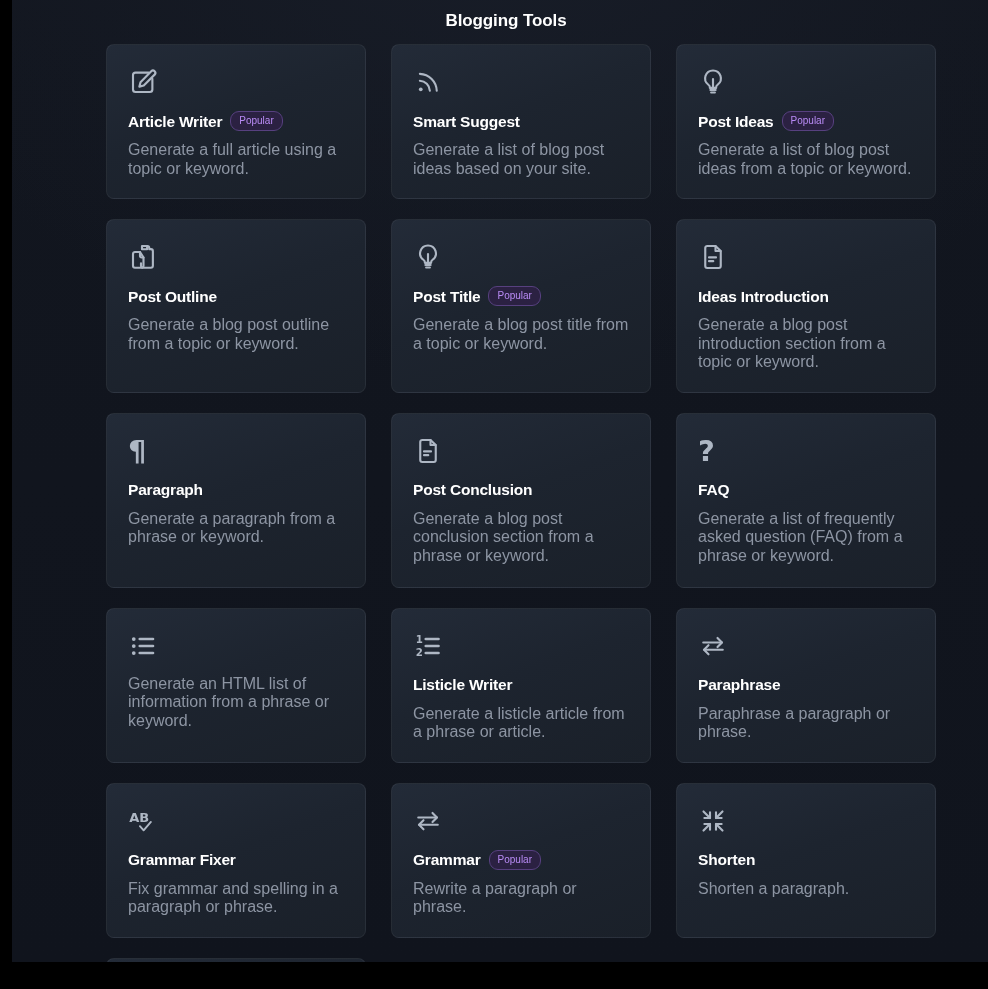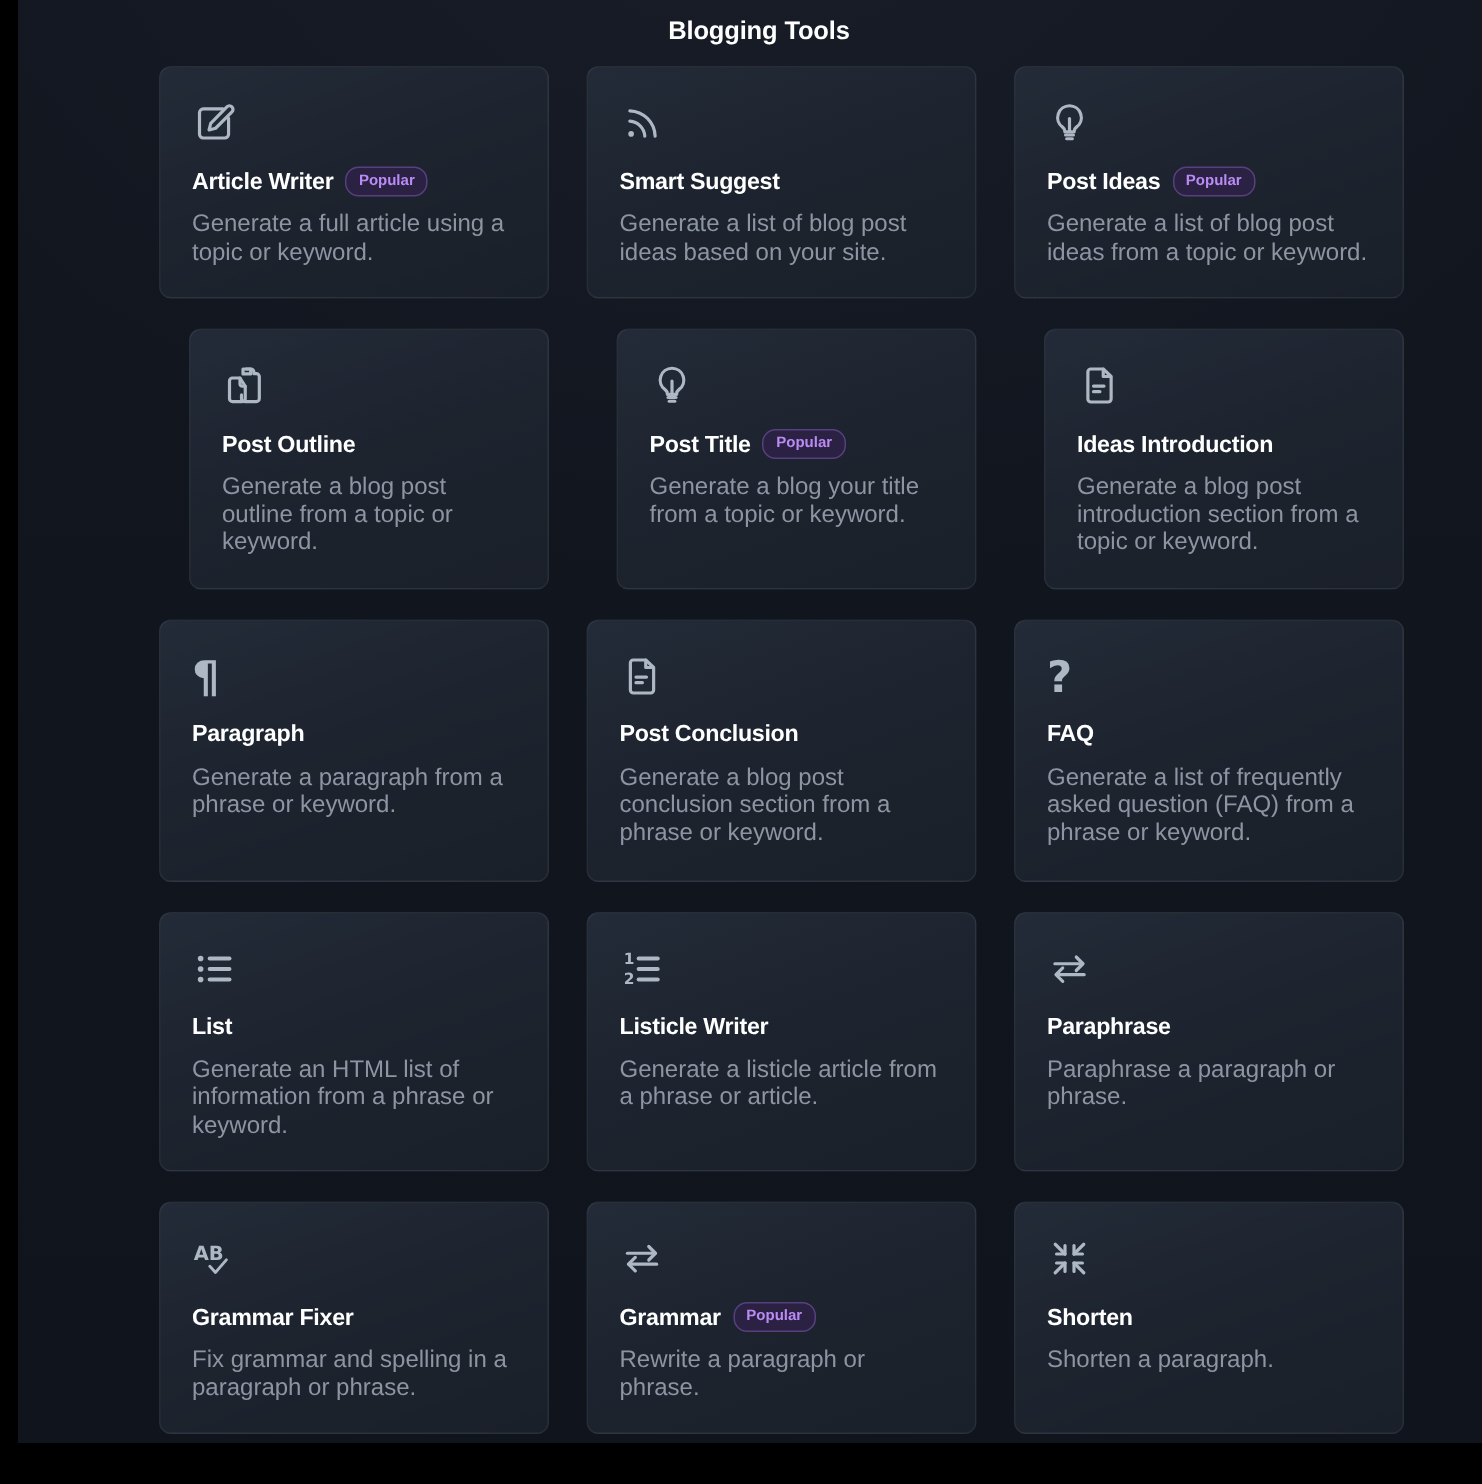--- a/index.html
+++ b/index.html
@@ -51,21 +51,21 @@
     position: relative;
     border-radius: 8px;
     border: 1px solid rgba(255,255,255,0.055);
     background: linear-gradient(160deg, #232b38 0%, #1d242f 45%, #1a2029 100%);
     padding: 22px 21px 20px 21px;
     min-height: 145px;
     overflow: hidden;
   }
 
   .card.h-145 { min-height: 145px; }
-  .card.h-157 { min-height: 157px; margin-left: 20px; }
+  .card.h-157 { min-height: 157px; }
   .card.h-175 { min-height: 175px; }
   .card.h-142 { min-height: 142px; }
   .card.h-128 { min-height: 128px; }
 
   .card-icon {
     height: 34px;
     margin-bottom: 10px;
     color: #aeb7c4;
     display: flex;
     align-items: flex-start;
@@ -95,21 +95,21 @@
     font-weight: bold;
     letter-spacing: -0.2px;
     line-height: 19px;
     white-space: nowrap;
   }
 
   .badge {
     display: inline-block;
     font-size: 10px;
     line-height: 12px;
-    font-weight: bold;
+    font-weight: normal;
     color: #b98bf5;
     background: #2b2142;
     border: 1px solid #57407f;
     border-radius: 9px;
     padding: 3px 8px 3px 8px;
     white-space: nowrap;
     position: relative;
     top: 0px;
   }
 
@@ -198,21 +198,21 @@
             <path stroke="currentColor" fill="none" stroke-width="1.7" stroke-linecap="round" stroke-linejoin="round" d="M12 2.8 a6.3 6.3 0 0 0-3.7 11.4 c.8 .6 1.2 1.3 1.2 2.1 v.4 h5 v-.4 c0-.8 .4-1.5 1.2-2.1 A6.3 6.3 0 0 0 12 2.8 Z"></path>
             <path stroke="currentColor" fill="none" stroke-width="1.7" stroke-linecap="round" stroke-linejoin="round" d="M9.9 18.4 h4.2"></path>
             <path stroke="currentColor" fill="none" stroke-width="1.7" stroke-linecap="round" stroke-linejoin="round" d="M10.5 20.4 h3"></path>
             <path stroke="currentColor" fill="none" stroke-width="1.7" stroke-linecap="round" stroke-linejoin="round" d="M12 9.6 v6.9"></path>
           </svg>
         </div>
         <div class="card-head">
           <div class="card-title">Post Title</div>
           <span class="badge">Popular</span>
         </div>
-        <div class="card-desc">Generate a blog your title from a topic or keyword.</div>
+        <div class="card-desc">Generate a blog post title from a topic or keyword.</div>
       </div>
       <div class="card h-157">
         <div class="card-icon">
           <svg width="30" height="30" viewBox="0 0 24 24">
             <path stroke="currentColor" fill="none" stroke-width="1.7" stroke-linecap="round" stroke-linejoin="round" d="M14 3.2 H7.4 A1.6 1.6 0 0 0 5.8 4.8 V19.2 a1.6 1.6 0 0 0 1.6 1.6 h9.2 a1.6 1.6 0 0 0 1.6-1.6 V7.2 Z"></path>
             <path stroke="currentColor" fill="none" stroke-width="1.7" stroke-linecap="round" stroke-linejoin="round" d="M14 3.2 V7.2 h4"></path>
             <path stroke="currentColor" fill="none" stroke-width="1.7" stroke-linecap="round" stroke-linejoin="round" d="M8.8 12.3 h5.6"></path>
             <path stroke="currentColor" fill="none" stroke-width="1.7" stroke-linecap="round" stroke-linejoin="round" d="M8.8 15.3 h3.4"></path>
           </svg>
         </div>
@@ -256,23 +256,20 @@
       <div class="card h-142">
         <div class="card-icon">
           <svg width="30" height="30" viewBox="0 0 24 24">
             <circle cx="4.6" cy="6.4" r="1.5" fill="currentColor"></circle>
             <circle cx="4.6" cy="12" r="1.5" fill="currentColor"></circle>
             <circle cx="4.6" cy="17.6" r="1.5" fill="currentColor"></circle>
             <path stroke="currentColor" stroke-width="2.1" stroke-linecap="round" d="M9.4 6.4 H20"></path>
             <path stroke="currentColor" stroke-width="2.1" stroke-linecap="round" d="M9.4 12 H20"></path>
             <path stroke="currentColor" stroke-width="2.1" stroke-linecap="round" d="M9.4 17.6 H20"></path>
           </svg>
-        </div>
-        <div class="card-head">
-          <div class="card-title">List</div>
         </div>
         <div class="card-desc">Generate an HTML list of information from a phrase or keyword.</div>
       </div>
       <div class="card h-142">
         <div class="card-icon">
           <svg width="30" height="30" viewBox="0 0 24 24">
             <text x="2.2" y="9.3" font-family="DejaVu Sans, sans-serif" font-size="8.2" font-weight="bold" fill="currentColor">1</text>
             <text x="2.2" y="20.2" font-family="DejaVu Sans, sans-serif" font-size="8.2" font-weight="bold" fill="currentColor">2</text>
             <path stroke="currentColor" stroke-width="2.1" stroke-linecap="round" d="M10.2 6.4 H20.4"></path>
             <path stroke="currentColor" stroke-width="2.1" stroke-linecap="round" d="M10.2 12 H20.4"></path>

